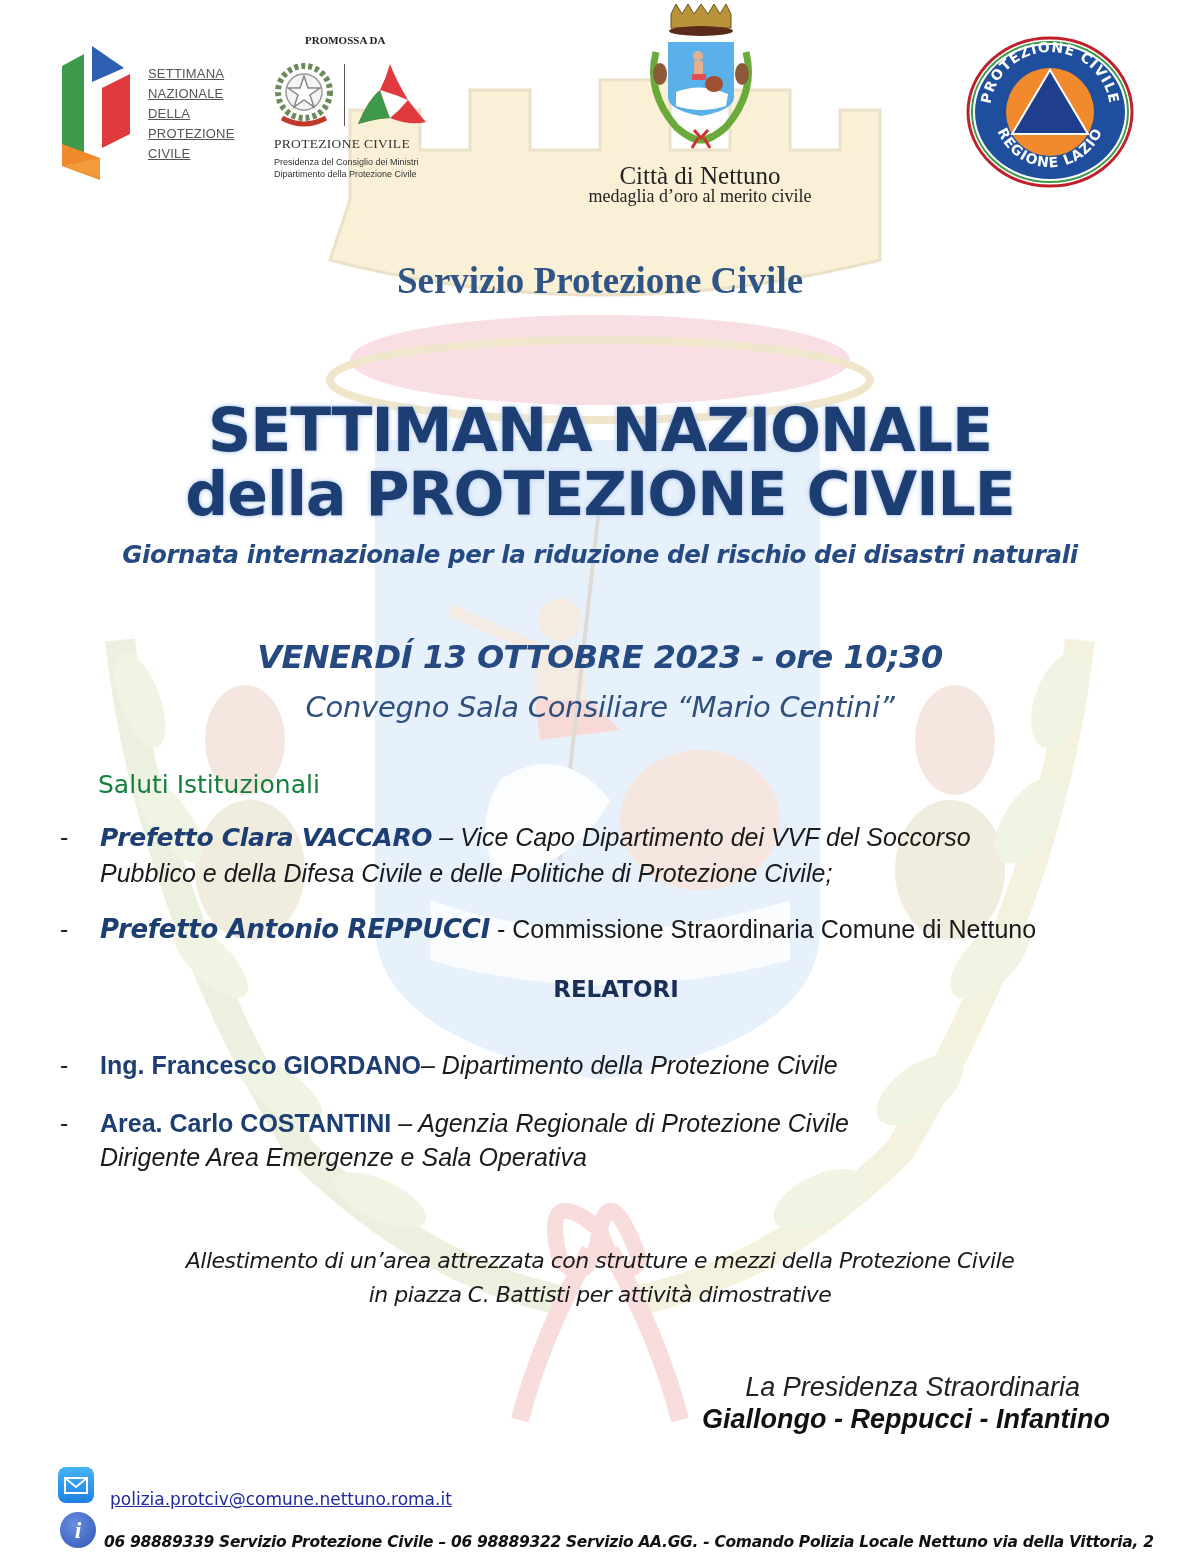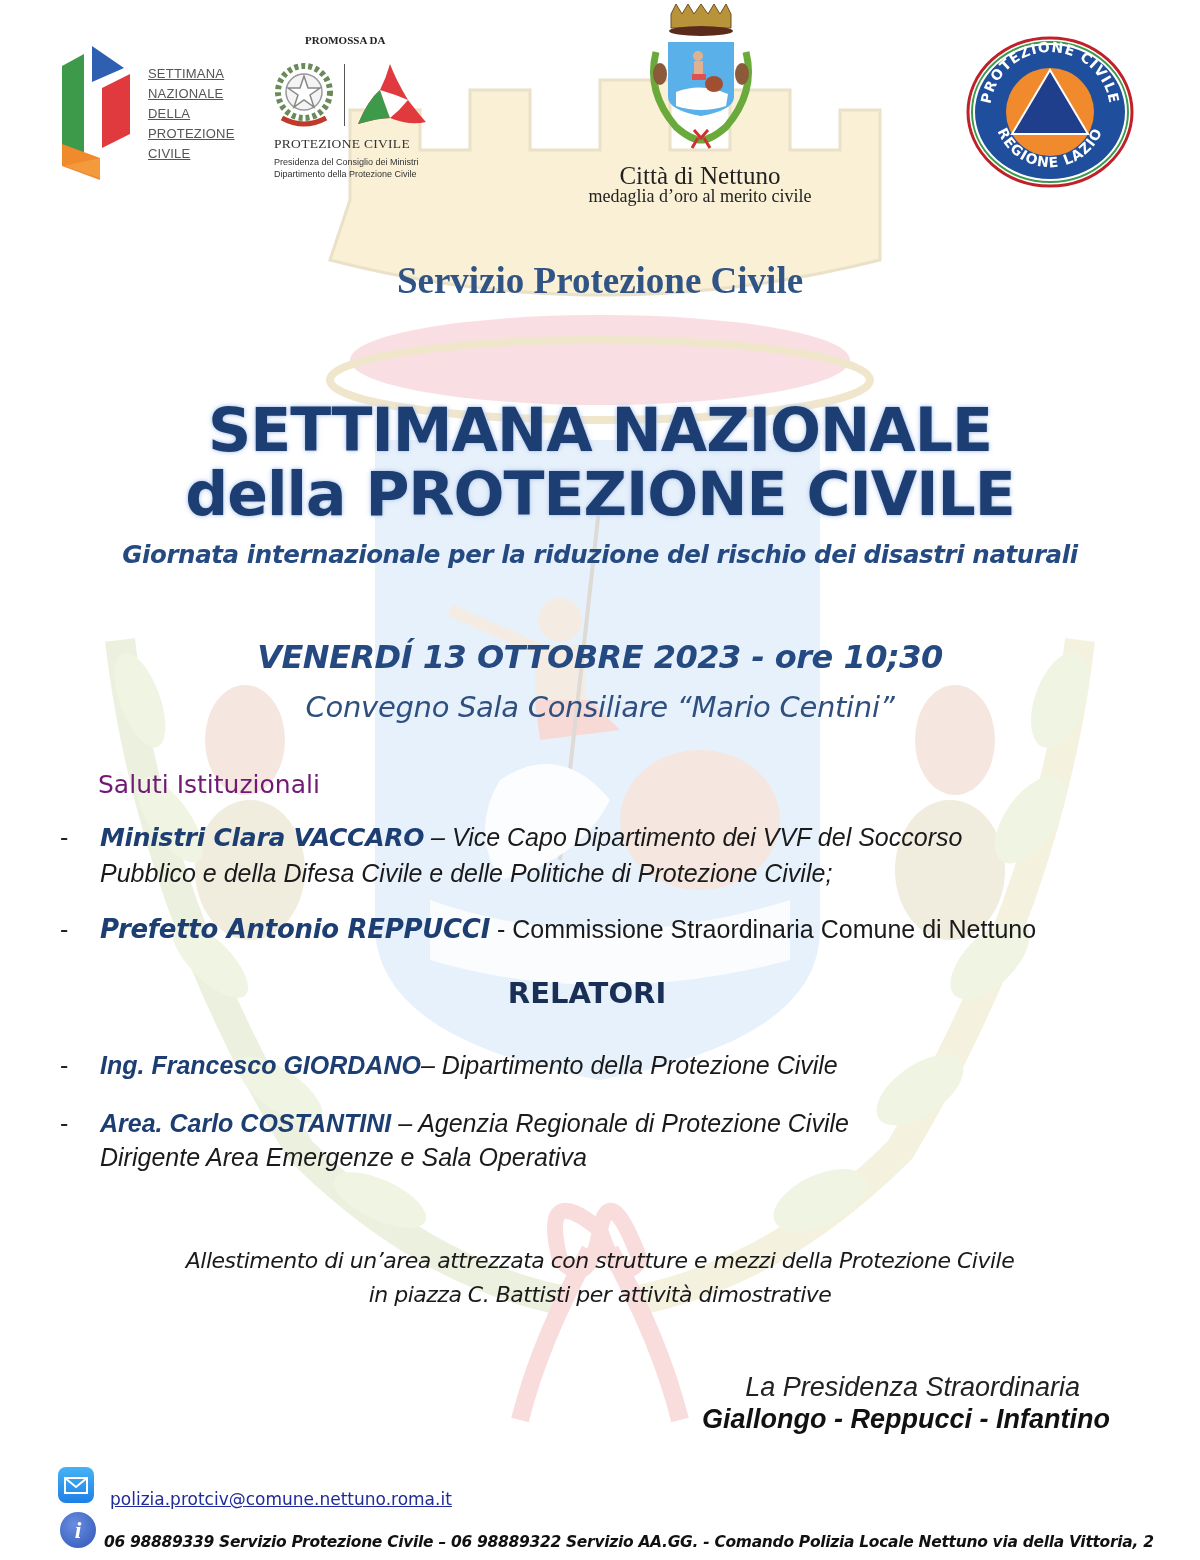--- a/index.html
+++ b/index.html
@@ -12,30 +12,30 @@
   .promossa{left:305px;top:34px;font-family:"Liberation Serif",serif;font-size:11px;font-weight:bold;color:#222;}
   .pc-name{left:274px;top:136px;font-family:"Liberation Serif",serif;font-size:13.5px;color:#333;letter-spacing:0.3px;}
   .pc-sub{left:274px;top:156px;font-family:"Liberation Sans",sans-serif;font-size:9px;line-height:12px;color:#333;}
   .citta{left:560px;top:162px;width:280px;text-align:center;font-family:"Liberation Serif",serif;font-size:25px;color:#222;}
   .medaglia{left:560px;top:186px;width:280px;text-align:center;font-family:"Liberation Serif",serif;font-size:18px;color:#222;}
   .comando{left:200px;top:258px;width:800px;text-align:center;font-family:"Liberation Serif",serif;font-weight:bold;font-size:37px;line-height:46px;color:#2f5485;}
   .title{left:80px;top:398px;width:1040px;text-align:center;font-family:"DejaVu Sans",sans-serif;font-weight:bold;font-size:60px;line-height:64px;color:#1d3e72;letter-spacing:-1px;text-shadow:0 0 3px #a9c2e8,0 0 6px #c8d8f0;}
   .subtitle{left:40px;top:540px;width:1120px;text-align:center;font-family:"DejaVu Sans",sans-serif;font-weight:bold;font-style:italic;font-size:24.5px;color:#254a82;letter-spacing:-0.4px;}
   .date{left:150px;top:638px;width:900px;text-align:center;font-family:"DejaVu Sans",sans-serif;font-weight:bold;font-style:italic;font-size:32px;color:#254a82;letter-spacing:-0.5px;}
   .venue{left:150px;top:690px;width:900px;text-align:center;font-family:"DejaVu Sans",sans-serif;font-style:italic;font-size:29px;color:#2f4f7f;letter-spacing:-0.3px;}
-  .saluti{left:98px;top:770px;font-family:"DejaVu Sans",sans-serif;font-size:25px;color:#701a75;}
+  .saluti{left:98px;top:770px;font-family:"DejaVu Sans",sans-serif;font-size:25px;color:#15803d;}
   .item{position:absolute;left:60px;font-size:25px;line-height:34px;}
   .item .dash{position:absolute;left:0;top:0;width:30px;color:#222;font-family:"Liberation Sans",sans-serif;}
   .item .body{position:absolute;left:40px;white-space:nowrap;}
   .nm{font-family:"DejaVu Sans",sans-serif;font-weight:bold;font-style:italic;color:#1d3e72;letter-spacing:-0.3px;}
   .role{font-family:"Liberation Sans",sans-serif;font-style:italic;color:#1a1a1a;}
   .role2{font-family:"Liberation Sans",sans-serif;color:#1a1a1a;}
-  .relatori{left:387px;top:976px;width:400px;text-align:center;font-family:"DejaVu Sans",sans-serif;font-weight:bold;font-size:29px;color:#1a2f55;}
+  .relatori{left:416px;top:976px;width:400px;text-align:center;font-family:"DejaVu Sans",sans-serif;font-weight:bold;font-size:23px;color:#1a2f55;}
   .narrow{font-family:"Liberation Sans",sans-serif;font-style:italic;}
-  .narrow-b{font-family:"Liberation Sans",sans-serif;font-style:italic;font-weight:bold;color:#1d3e72;text-align:right;}
+  .narrow-b{font-family:"Liberation Sans",sans-serif;font-weight:bold;color:#1d3e72;text-align:right;}
   .allest{left:100px;top:1244px;width:1000px;text-align:center;font-family:"DejaVu Sans",sans-serif;font-style:italic;font-size:22px;line-height:34px;color:#1a1a1a;letter-spacing:-0.5px;}
   .firma1{left:600px;top:1372px;width:480px;text-align:right;font-family:"Liberation Sans",sans-serif;font-style:italic;font-size:27px;color:#222;}
   .firma2{left:600px;top:1404px;width:510px;text-align:right;font-family:"Liberation Sans",sans-serif;font-style:italic;font-weight:bold;font-size:27px;color:#111;}
   .mail-icon{left:58px;top:1467px;width:36px;height:36px;border-radius:8px;background:linear-gradient(#45b3f5,#1f7fe6);}
   .email{left:110px;top:1489px;font-family:"DejaVu Sans",sans-serif;font-size:17px;color:#1f2a9c;text-decoration:underline;}
   .info-icon{left:60px;top:1512px;width:36px;height:36px;border-radius:50%;background:radial-gradient(circle at 40% 35%,#6a8ee0,#2f56b8);color:#fff;font-family:"Liberation Serif",serif;font-style:italic;font-weight:bold;font-size:24px;text-align:center;line-height:36px;}
   .contacts{left:104px;top:1533px;white-space:nowrap;font-family:"DejaVu Sans",sans-serif;font-style:italic;font-weight:bold;font-size:15.5px;color:#111;letter-spacing:-0.3px;}
 </style>
 </head>
 <body>
@@ -163,21 +163,21 @@
 <div class="abs subtitle">Giornata internazionale per la riduzione del rischio dei disastri naturali</div>
 
 <div class="abs date">VENERDÍ 13 OTTOBRE 2023 - ore 10;30</div>
 <div class="abs venue">Convegno Sala Consiliare “Mario Centini”</div>
 
 <div class="abs saluti">Saluti Istituzionali</div>
 
 <div class="item" style="top:820px;">
   <span class="dash">-</span>
   <div class="body" style="top:0;width:1040px;">
-    <span class="nm">Ministri  Clara VACCARO</span><span class="role"> – </span><span class="role">Vice  Capo  Dipartimento  dei  VVF  del  Soccorso</span>
+    <span class="nm">Prefetto  Clara VACCARO</span><span class="role"> – </span><span class="role">Vice  Capo  Dipartimento  dei  VVF  del  Soccorso</span>
   </div>
   <div class="body role" style="top:36px;">Pubblico e della Difesa Civile e delle Politiche di Protezione Civile;</div>
 </div>
 
 <div class="item" style="top:912px;">
   <span class="dash">-</span>
   <div class="body" style="top:0;">
     <span class="nm" style="font-size:26px;">Prefetto Antonio REPPUCCI</span><span class="role2"> - </span><span class="role2">Commissione Straordinaria Comune di Nettuno</span>
   </div>
 </div>

